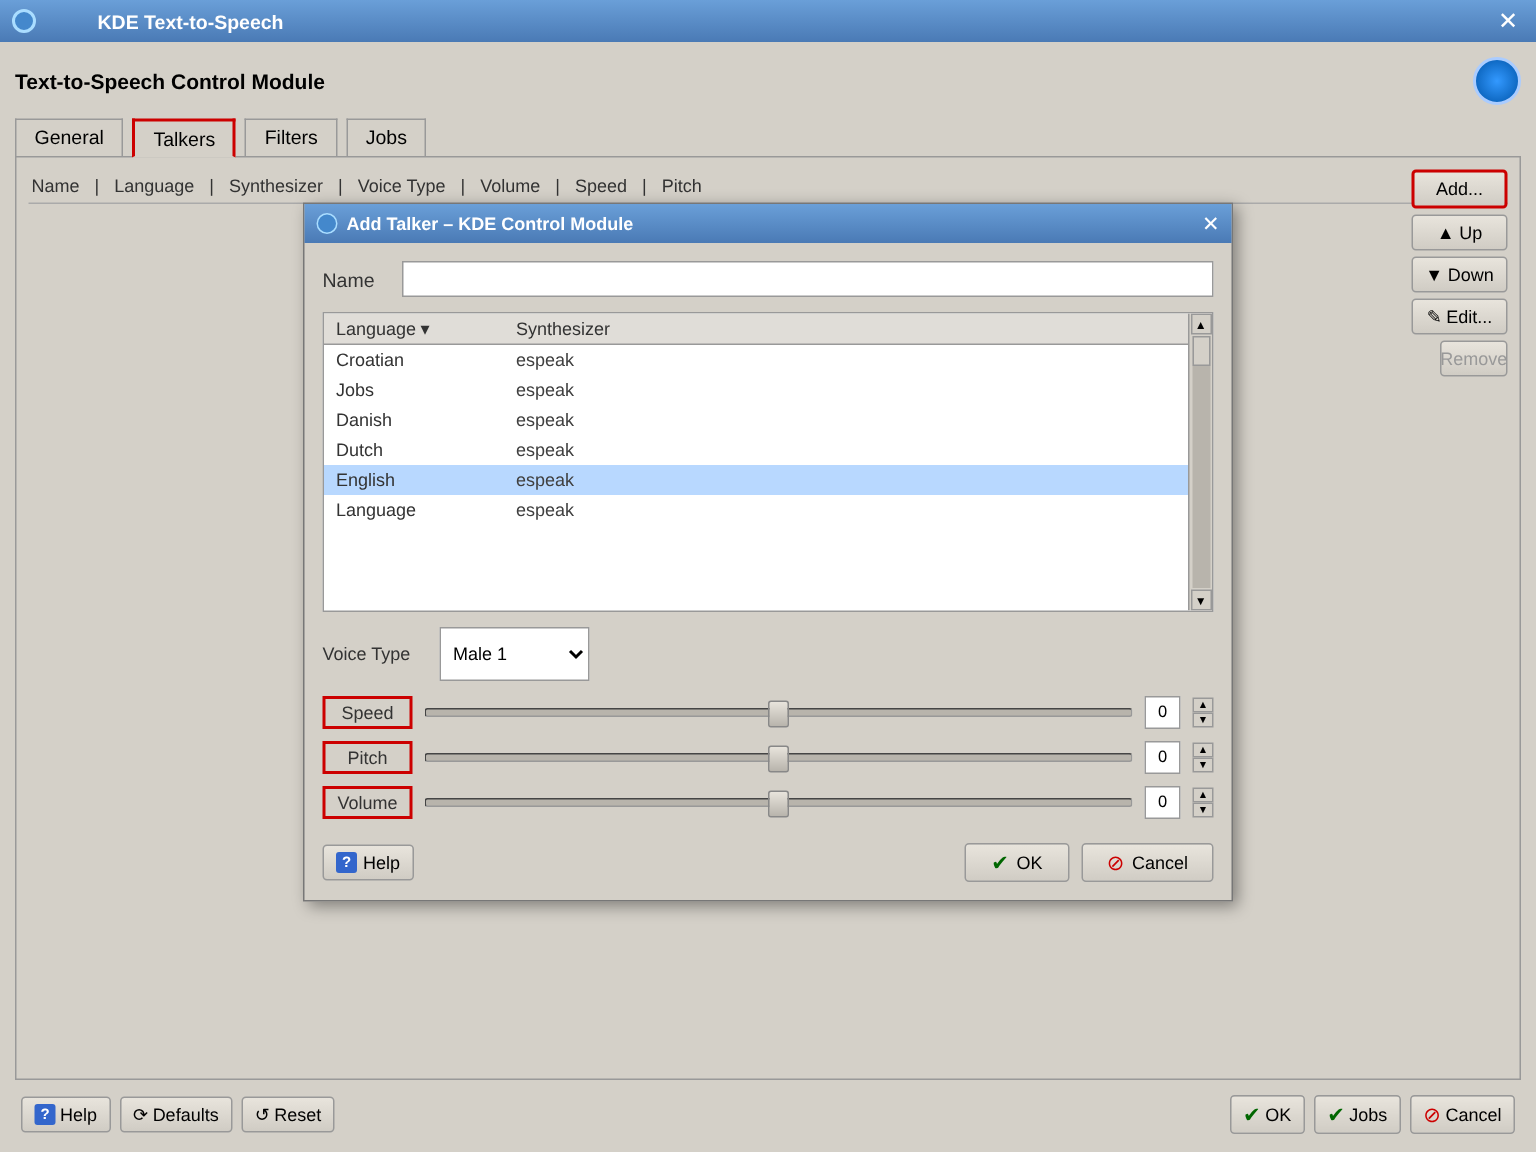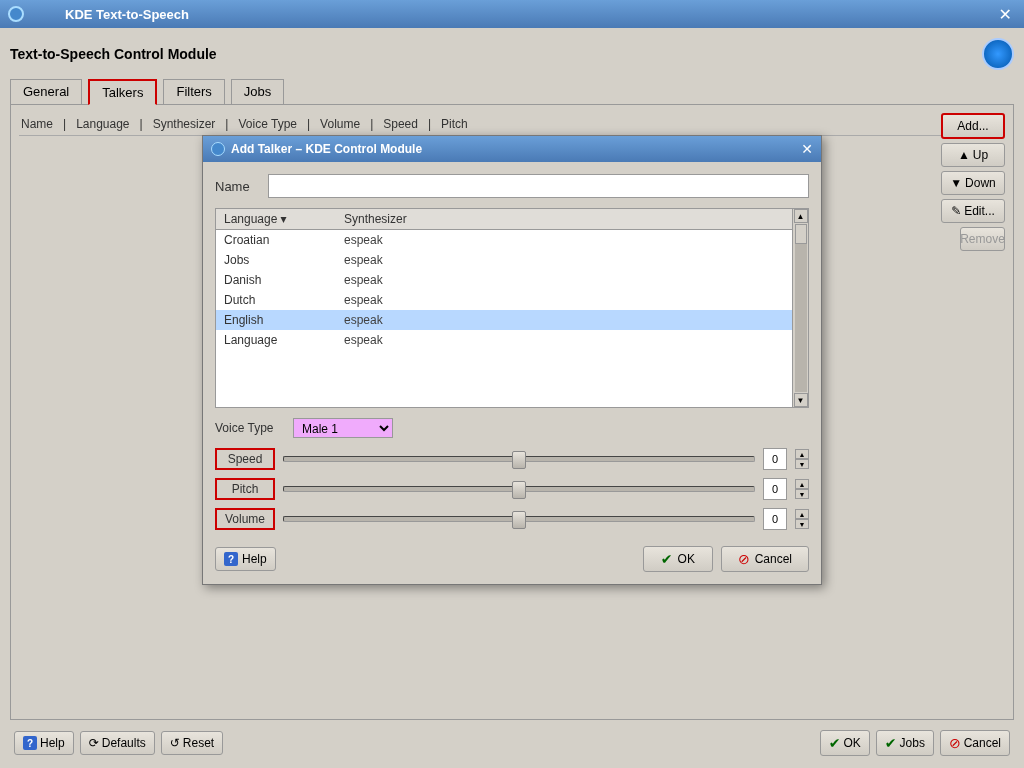--- a/index.html
+++ b/index.html
@@ -323,22 +323,22 @@
       gap: 8px;
       margin-bottom: 10px;
     }
     .voice-type-label {
       font-size: 12px;
       color: #333;
       width: 70px;
     }
     .voice-select {
       width: 100px;
-      height: 20px;
-      background: #f0abfc;
+      height: 36px;
+      background: #ffffff;
       border: 1px solid #999;
       font-size: 12px;
       padding: 2px 4px;
     }
 
     
     .slider-row {
       display: flex;
       align-items: center;
       gap: 8px;

